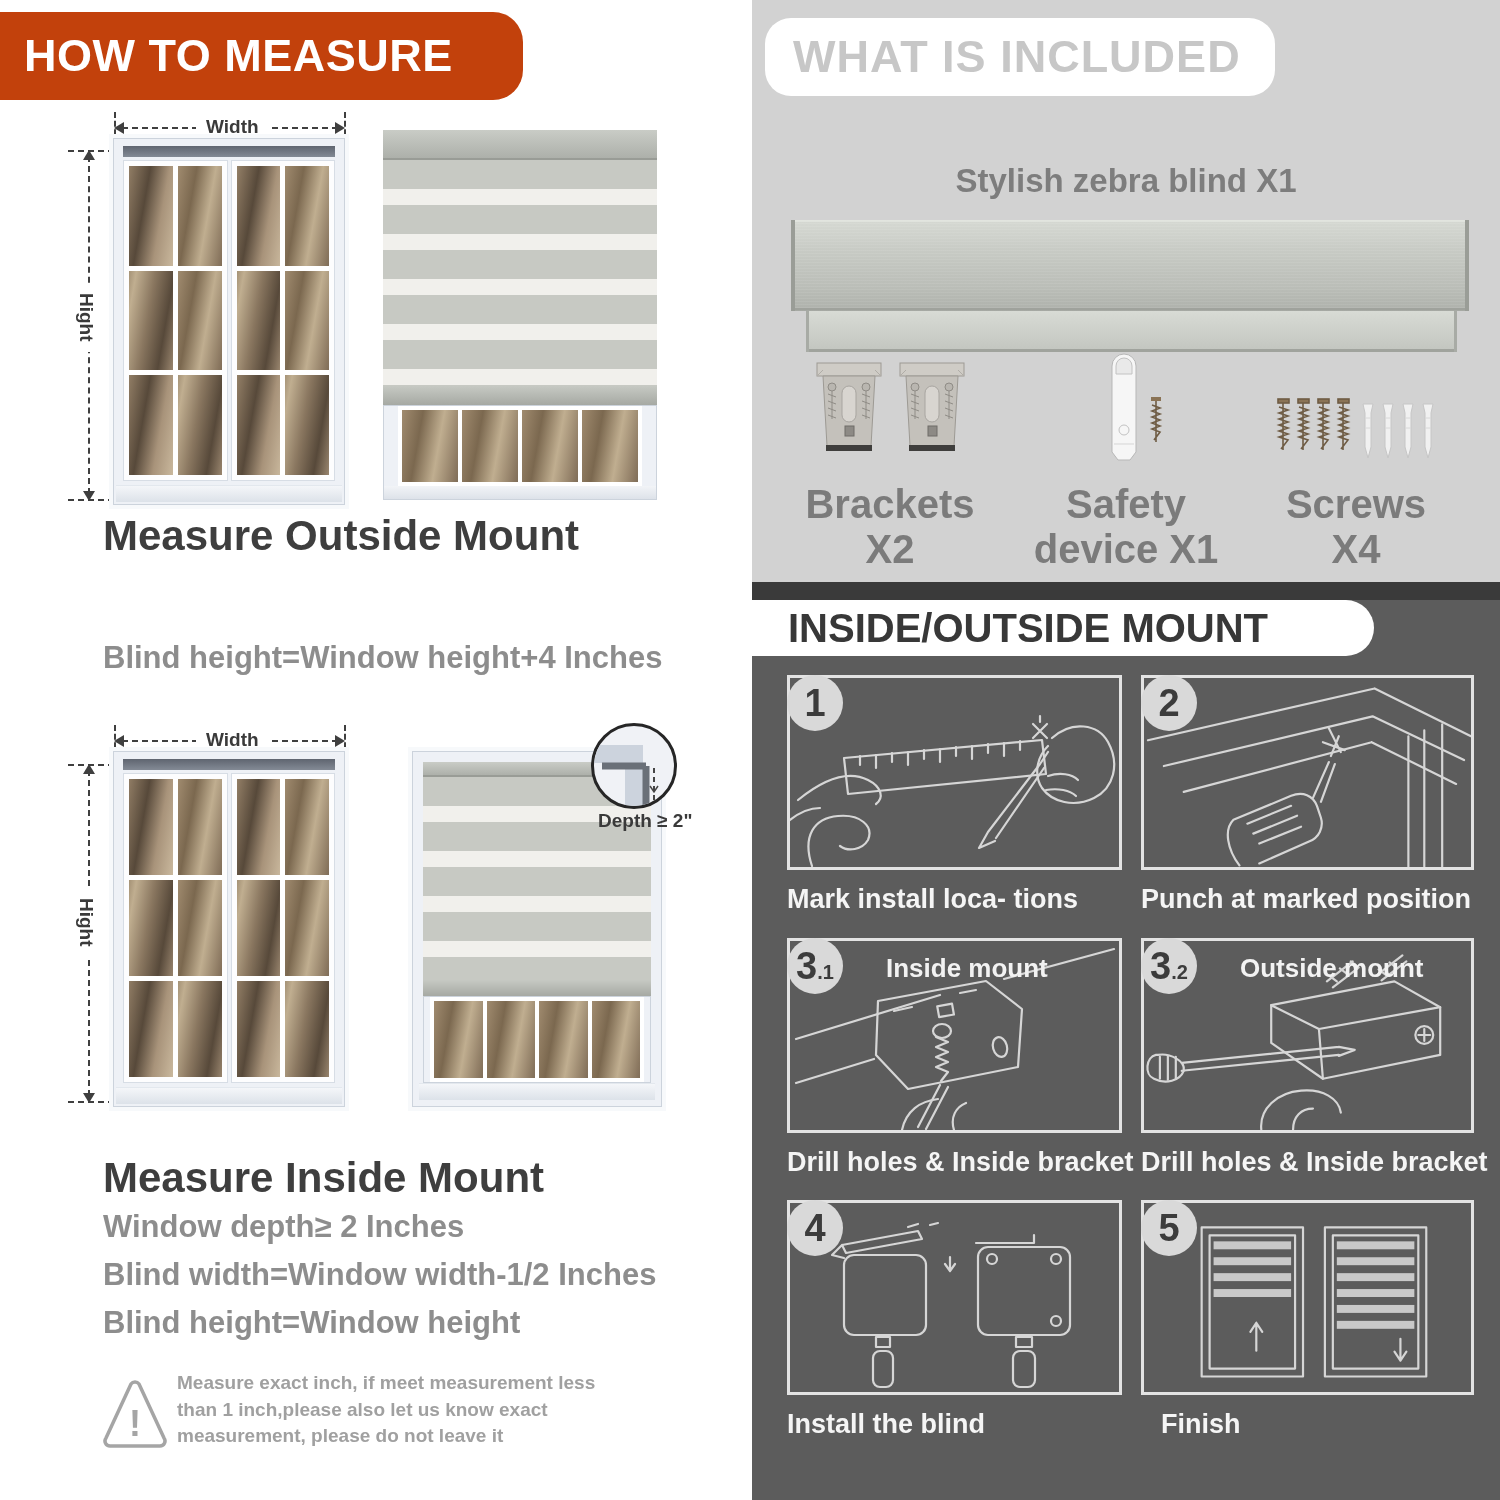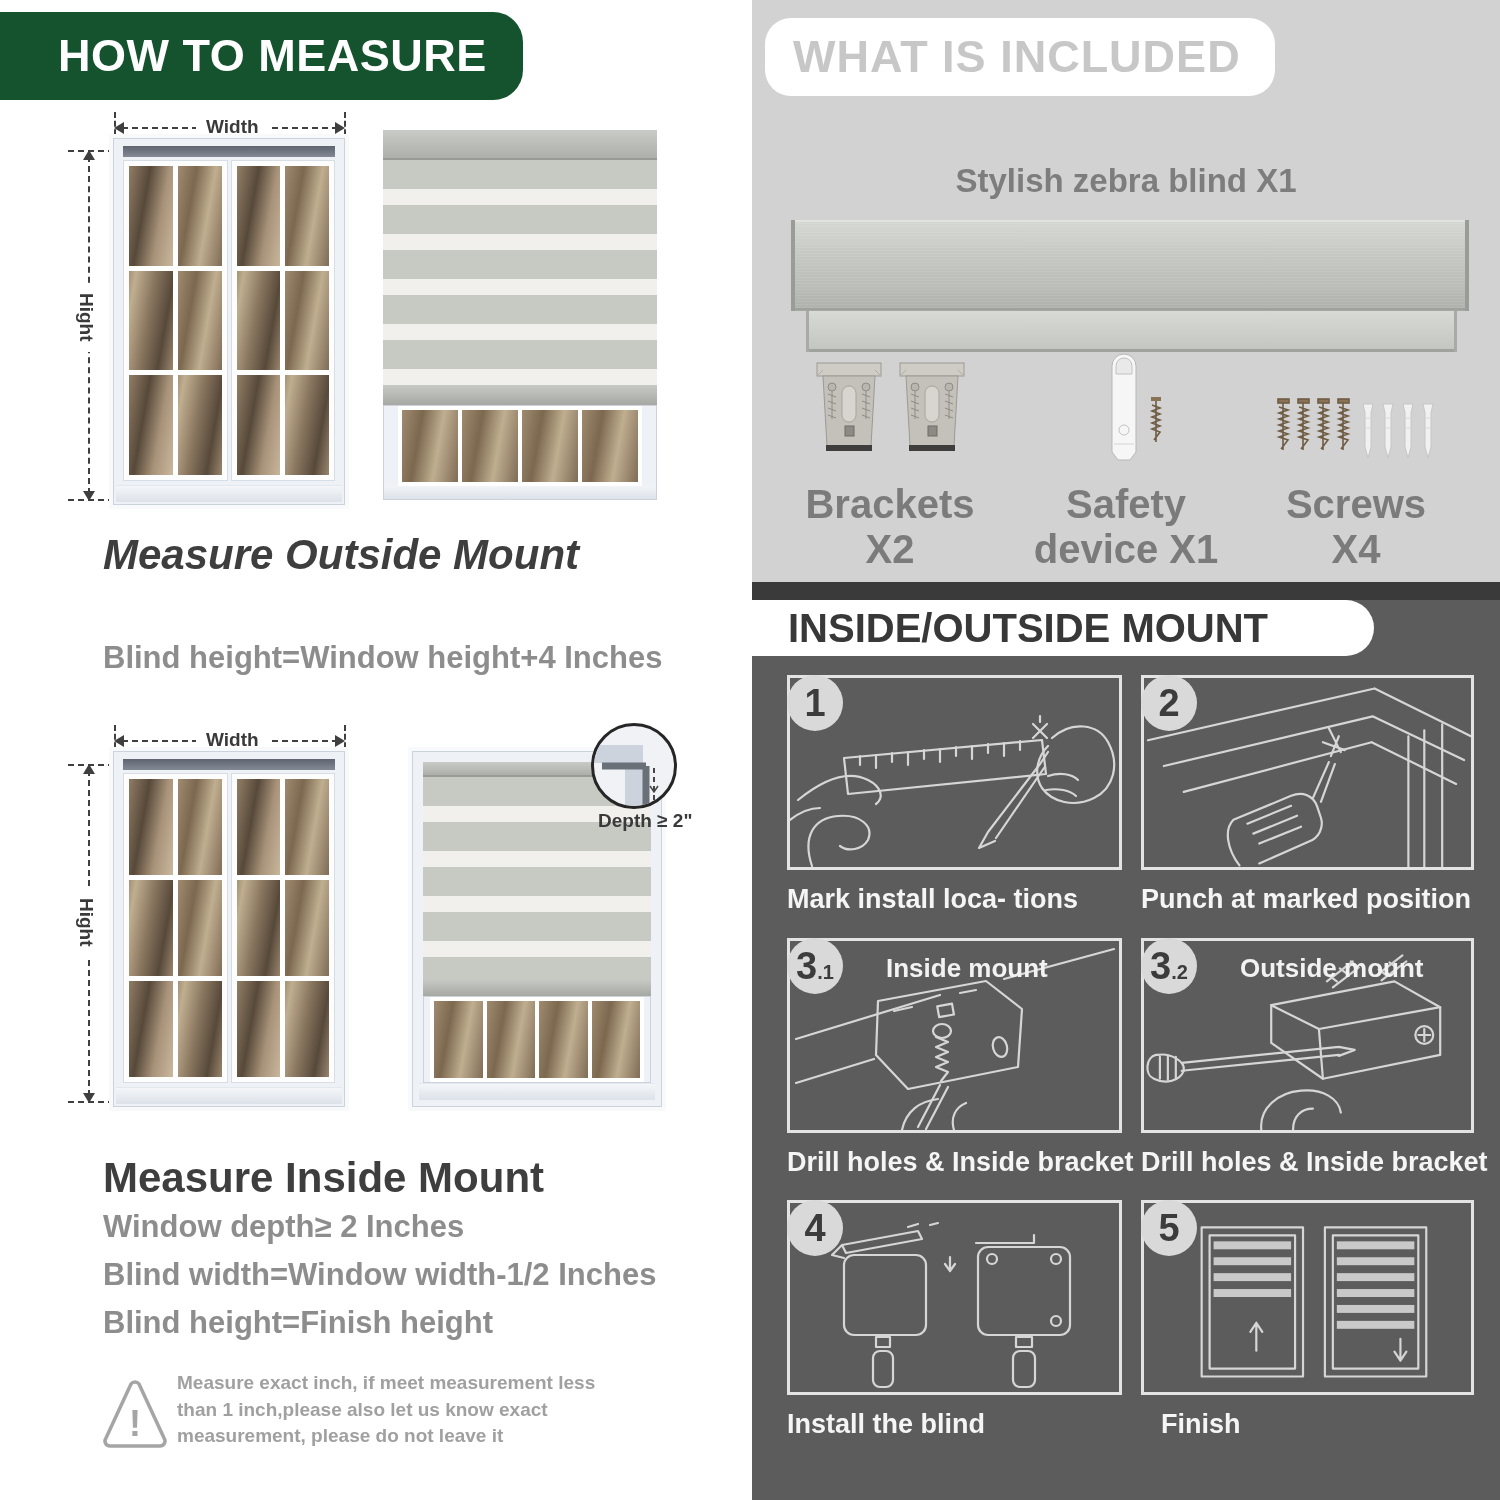--- a/index.html
+++ b/index.html
@@ -2,23 +2,23 @@
 <html><head>
 <meta charset="utf-8">
 <style>
   html,body{margin:0;padding:0;}
   body{width:1500px;height:1500px;position:relative;background:#fff;
        font-family:"Liberation Sans", sans-serif;overflow:hidden;}
   #canvas{position:absolute;left:0;top:0;width:1500px;height:1500px;}
   .abs{position:absolute;box-sizing:border-box;}
 
   
-  #left-header{left:0;top:12px;width:523px;height:88px;background:#14532d;
+  #left-header{left:0;top:12px;width:523px;height:88px;background:#c2410c;
     border-radius:0 30px 30px 0;color:#fff;font-weight:bold;font-size:45px;
-    line-height:88px;padding-left:58px;letter-spacing:.5px;}
+    line-height:88px;padding-left:24px;letter-spacing:.5px;}
   .h1-dark{font-size:42px;font-weight:bold;color:#3e3e3e;line-height:1.05;}
   .rule{font-size:31px;font-weight:bold;color:#8d8d8d;line-height:1.05;}
 
   
   .dash-h{border-top:2px dashed #3f3f3f;height:0;}
   .dash-v{border-left:2px dashed #3f3f3f;width:0;}
   .tri{width:0;height:0;}
   .tri-l{border:6px solid transparent;border-right:10px solid #3f3f3f;border-left:0;}
   .tri-r{border:6px solid transparent;border-left:10px solid #3f3f3f;border-right:0;}
   .tri-u{border:6px solid transparent;border-bottom:10px solid #3f3f3f;border-top:0;}
@@ -143,21 +143,21 @@
       <div class="bw-panes">
         <div class="pane"></div>
           <div class="pane"></div>
           <div class="pane"></div>
           <div class="pane"></div>
       </div>
       <div class="bw-sill"></div>
     </div>
   </div>
 
-  <div class="abs h1-dark" style="left:103px;top:533px;font-style:italic;">Measure Outside Mount</div>
+  <div class="abs h1-dark" style="left:103px;top:514px;">Measure Outside Mount</div>
   <div class="abs rule" style="left:103px;top:642px;">Blind height=Window height+4 Inches</div>
 
   <div class="abs dash-v" style="left:114px;top:725px;height:32px;"></div>
   <div class="abs dash-v" style="left:344px;top:725px;height:32px;"></div>
   <div class="abs dash-h" style="left:122px;top:740px;width:216px;"></div>
   <div class="abs tri tri-l" style="left:114px;top:735px;"></div>
   <div class="abs tri tri-r" style="left:335px;top:735px;"></div>
   <div class="abs mlabel" style="left:196px;top:729px;">Width</div>
 
   <div class="abs dash-h" style="left:68px;top:764px;width:46px;"></div>
@@ -215,21 +215,21 @@
       <path d="M8,40 H52 M52,40 V84" stroke="#6a7078" stroke-width="7" fill="none"></path>
       <path d="M60,42 V80" stroke="#454545" stroke-width="2" stroke-dasharray="5,4" fill="none"></path>
       <path d="M56,60 l4,6 l4,-6" stroke="#454545" stroke-width="1.5" fill="none"></path>
     </svg>
   </div>
   <div class="abs mlabel" style="left:588px;top:810px;background:transparent;">Depth ≥ 2"</div>
 
   <div class="abs h1-dark" style="left:103px;top:1156px;">Measure Inside Mount</div>
   <div class="abs rule" style="left:103px;top:1211px;">Window depth≥ 2 Inches</div>
   <div class="abs rule" style="left:103px;top:1259px;">Blind width=Window width-1/2 Inches</div>
-  <div class="abs rule" style="left:103px;top:1307px;">Blind height=Finish height</div>
+  <div class="abs rule" style="left:103px;top:1307px;">Blind height=Window height</div>
 
   <svg class="abs" style="left:100px;top:1376px;" width="70" height="76" viewBox="0 0 70 76">
     <path d="M31,8 a5,5 0 0 1 8,0 L64,62 a5,5 0 0 1 -4,8 L10,70 a5,5 0 0 1 -4,-8 Z" fill="none" stroke="#a5a5a5" stroke-width="3.5" stroke-linejoin="round"></path>
     <text x="35" y="60" text-anchor="middle" font-size="36" font-weight="bold" fill="#a5a5a5" font-family="Liberation Sans, sans-serif">!</text>
   </svg>
   <div class="abs" id="warn-text" style="left:177px;top:1370px;width:440px;">
     <div>Measure exact inch, if meet measurement less</div>
     <div>than 1 inch,please also let us know exact</div>
     <div>measurement, please do not leave it</div>
   </div>

